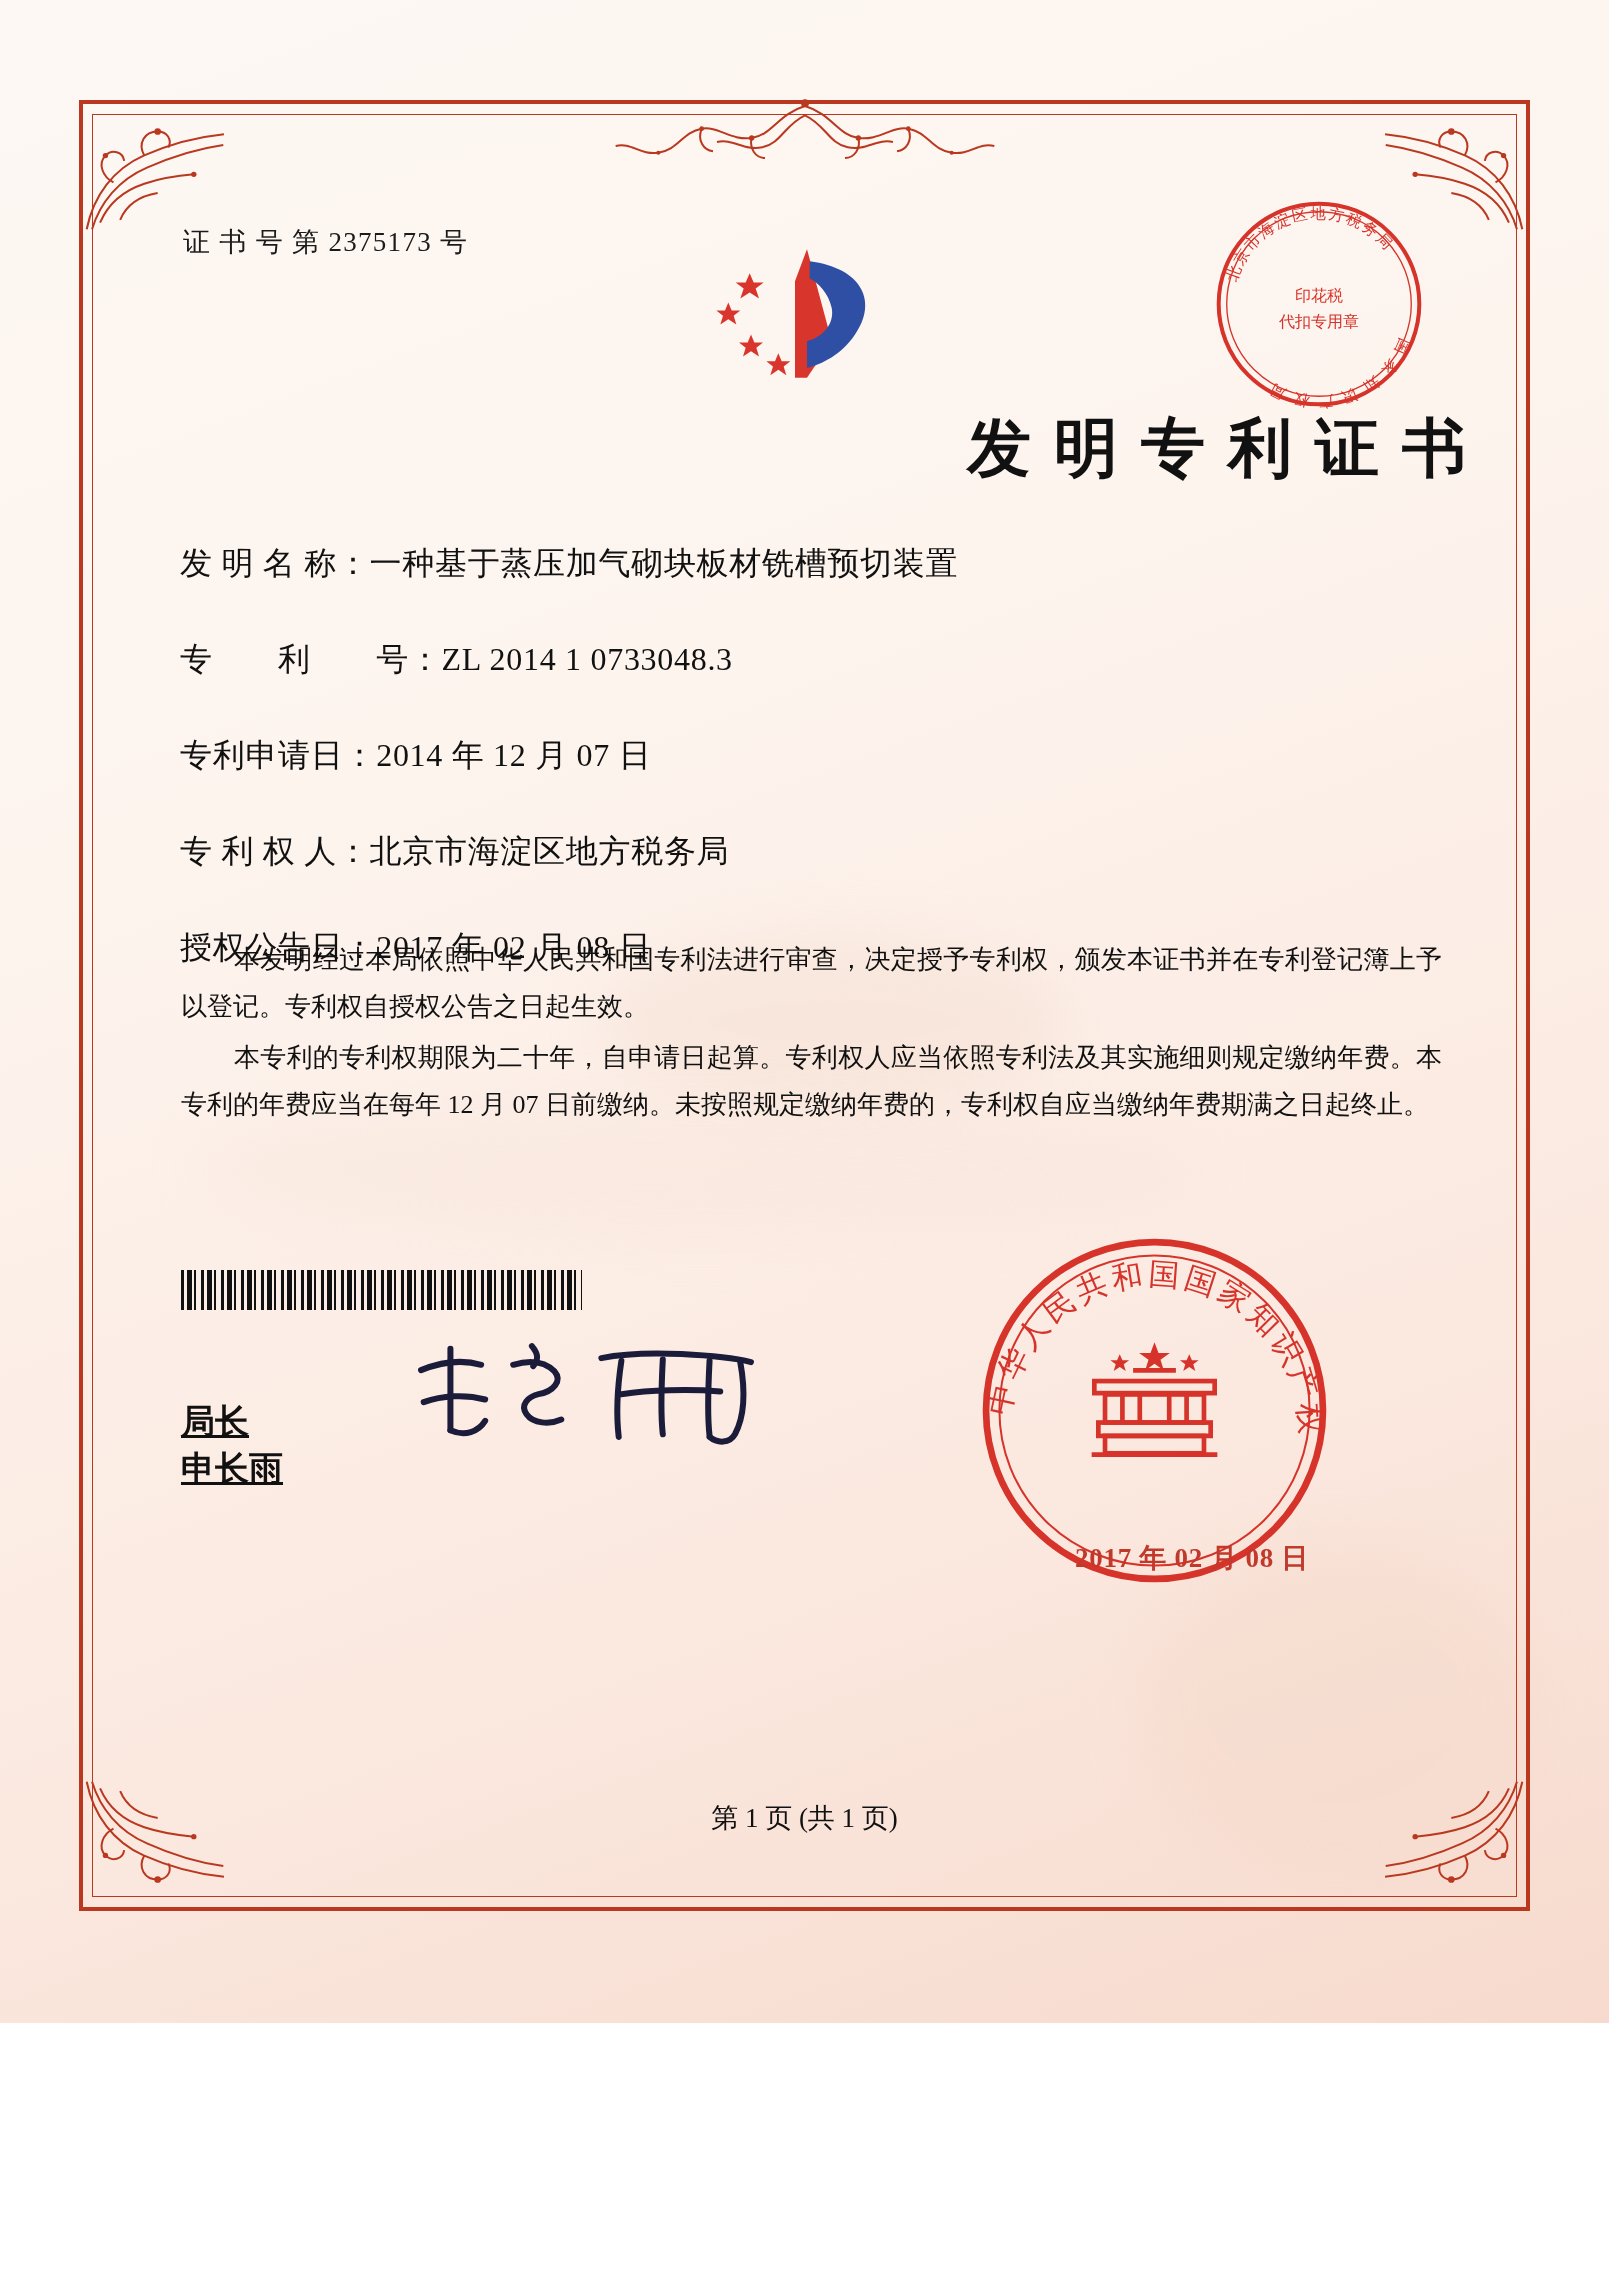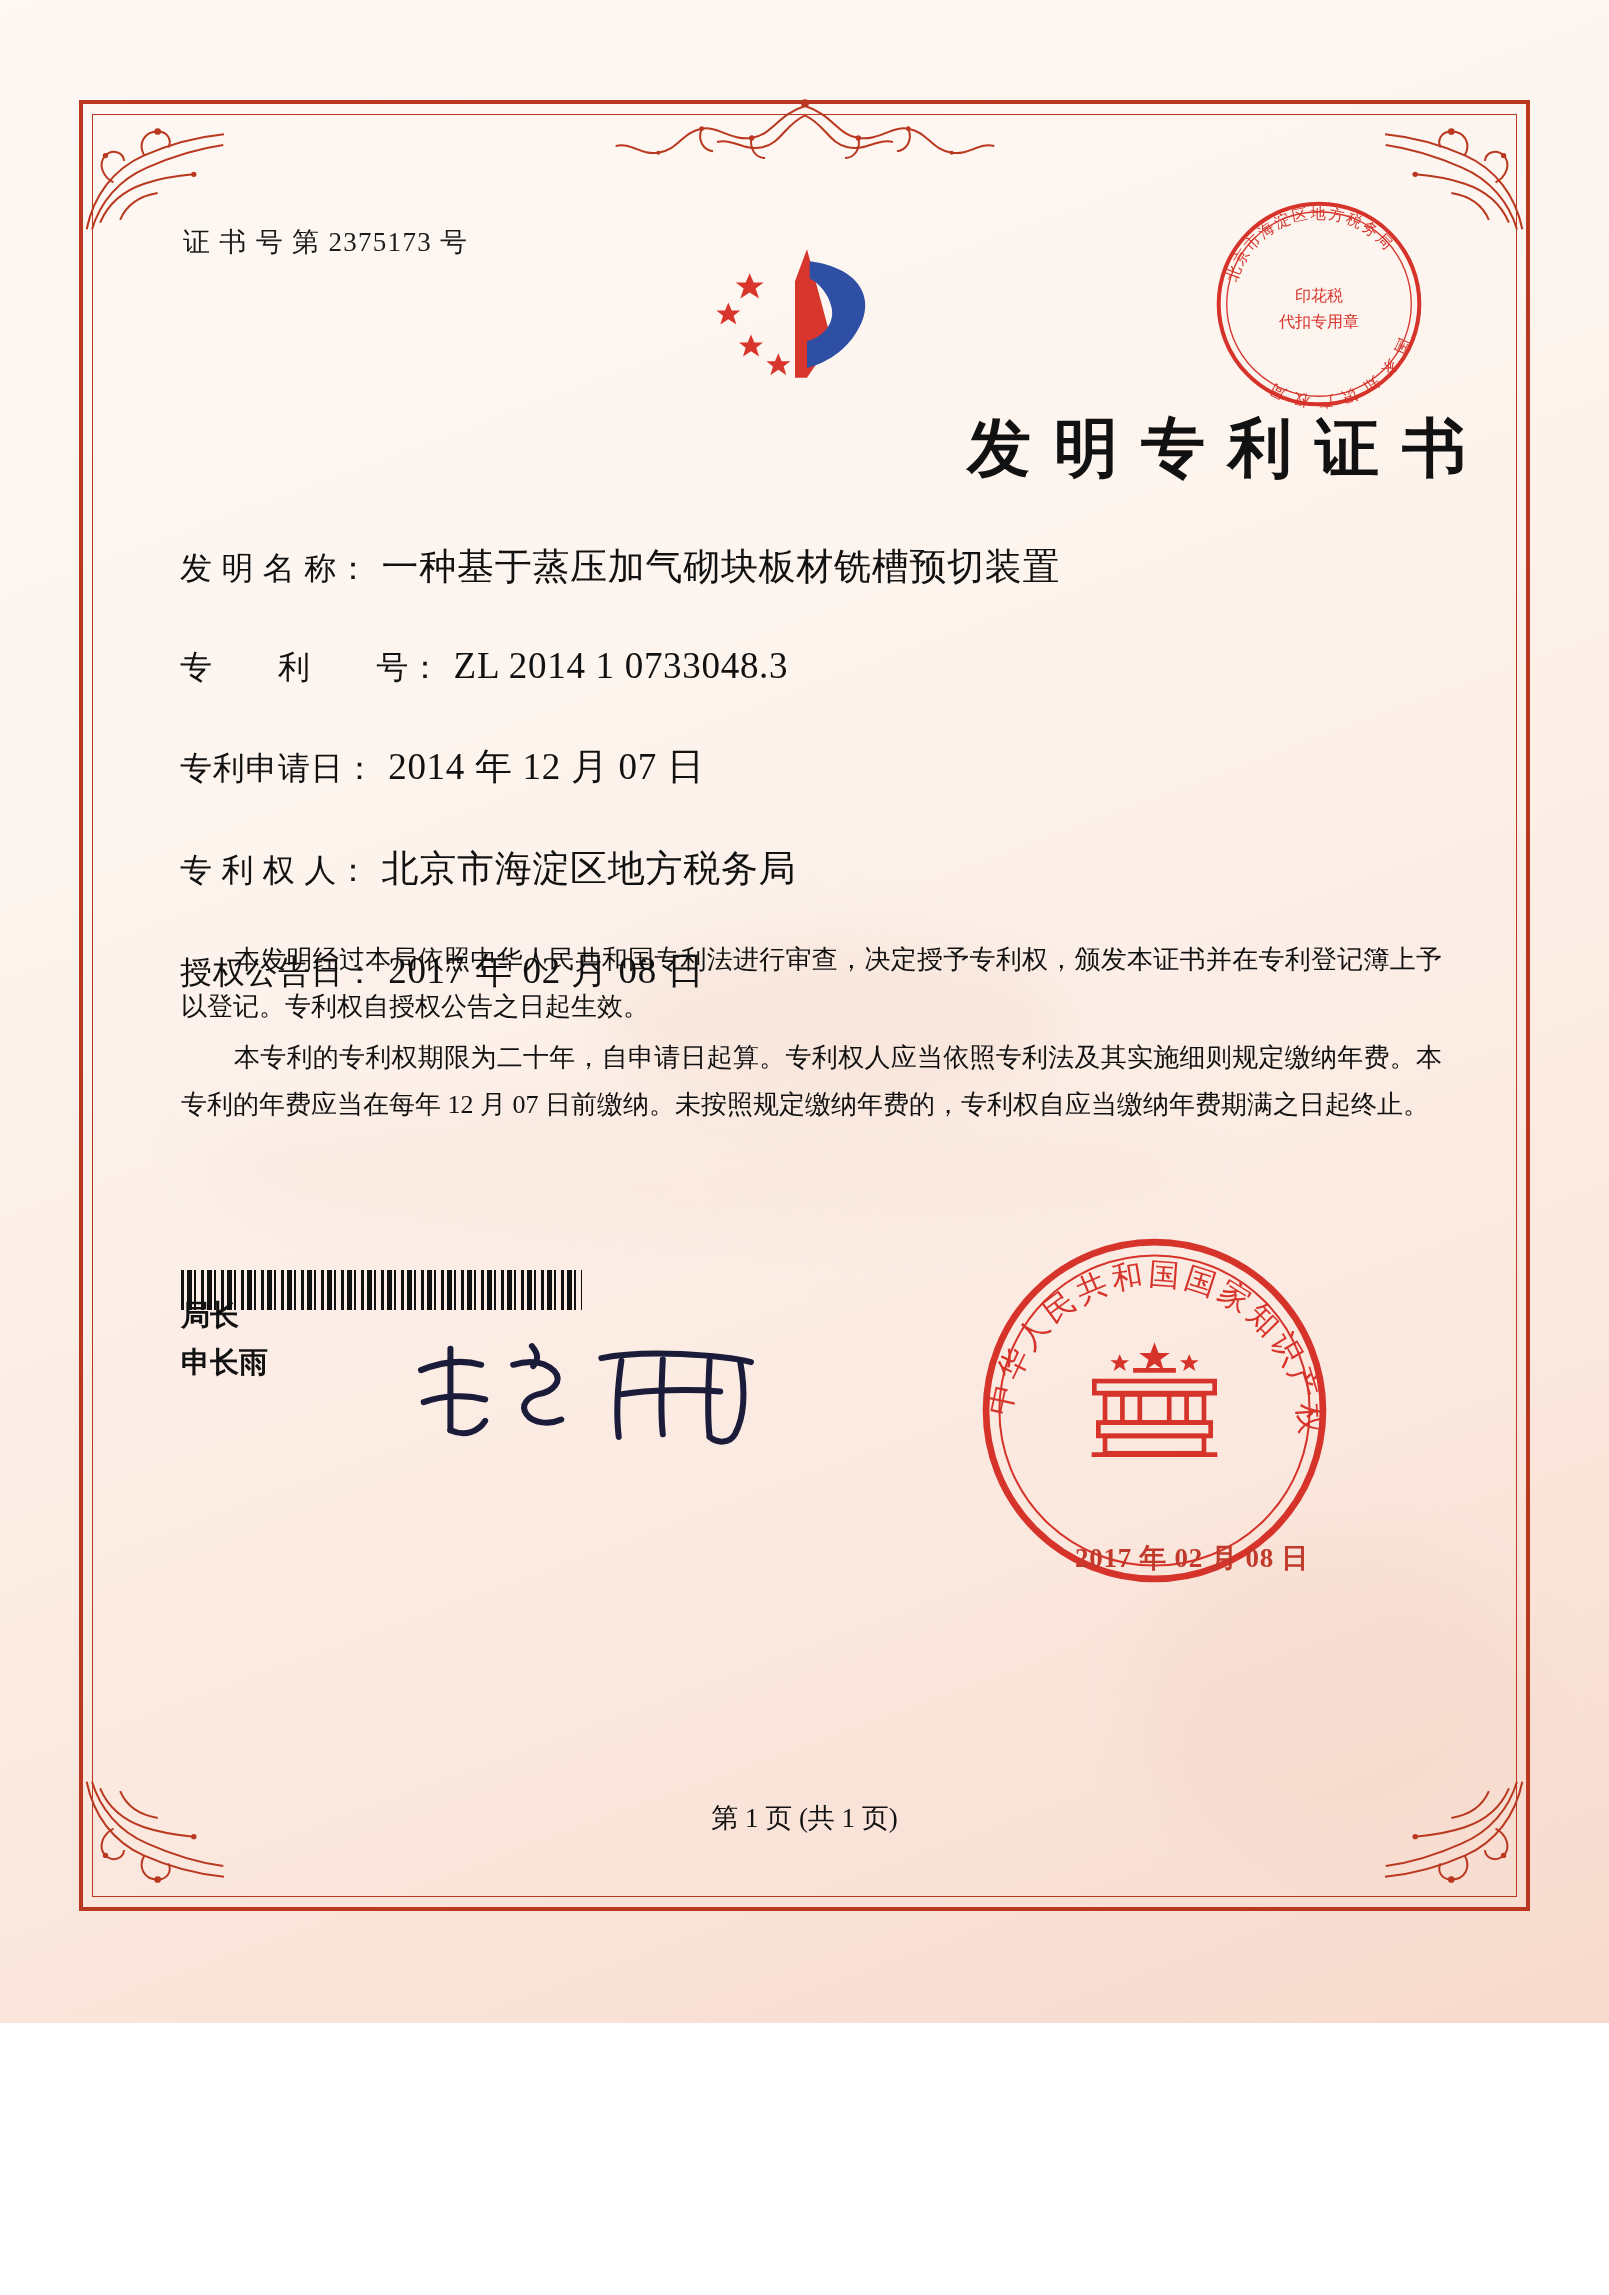--- a/index.html
+++ b/index.html
@@ -127,23 +127,22 @@
     margin-bottom: 52px;
     font-size: 27px;
     color: #111;
   }
   .field .label {
     white-space: pre;
     font-size: 32px;
     letter-spacing: 0.7px;
   }
   .field .value {
-    font-size: 37px;
+    font-size: 32px;
     letter-spacing: 0.7px;
-    margin-left: 12px;
   }
 
   .paragraphs {
     position: absolute;
     left: 61px;
     right: 47px;
     top: 802px;
     font-size: 26px;
     line-height: 47px;
     color: #111;
@@ -167,25 +166,26 @@
       #111 6px, #111 10.7px,
       transparent 10.7px, transparent 13.4px,
       #111 13.4px, #111 15.4px,
       transparent 15.4px, transparent 20px
     );
   }
 
   .signature-block {
     position: absolute;
     left: 61px;
-    top: 1158px;
-    font-size: 29px;
+    top: 1264px;
+    font-size: 34px;
     line-height: 47px;
     font-weight: bold;
     color: #111;
+    text-decoration: underline;
   }
 
   .handwriting {
     position: absolute;
     left: 281px;
     top: 1196px;
     width: 374px;
     height: 127px;
   }
   .handwriting svg { width: 100%; height: 100%; display: block; }

